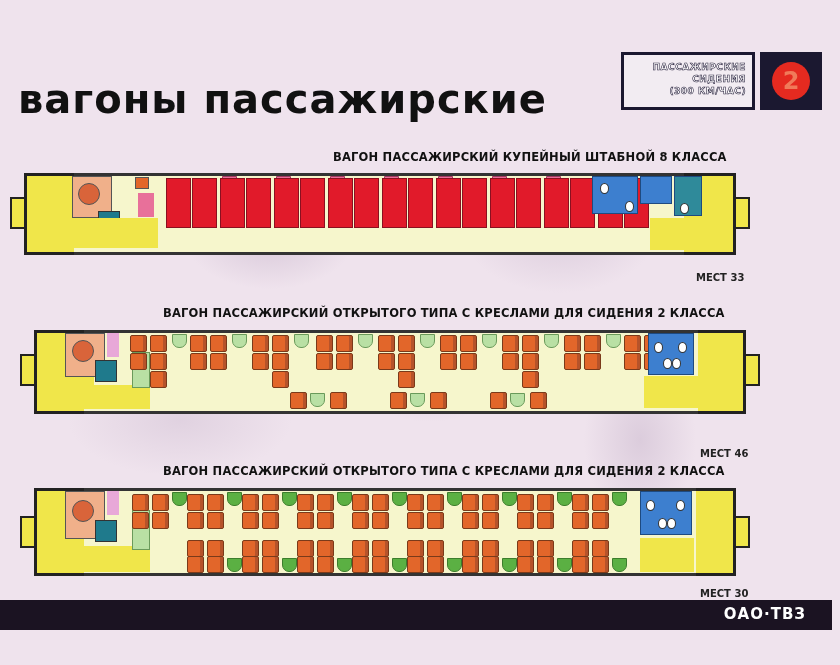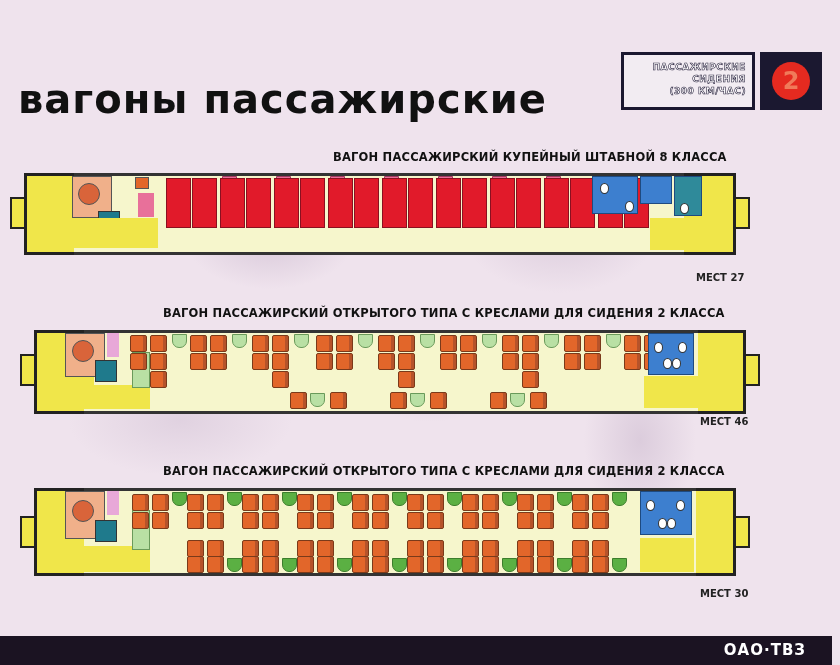--- a/index.html
+++ b/index.html
@@ -18,21 +18,21 @@
   .badge-box{position:absolute;left:621px;top:52px;width:134px;height:58px;
     border:3px solid #1b1830;background:#f2ecf2;box-sizing:border-box;
     text-align:right;padding:6px 6px 0 0;}
   .badge-box div{font-size:9px;font-weight:bold;color:#fff;line-height:12px;
     -webkit-text-stroke:0.6px #2b2540;letter-spacing:.5px;}
   .badge-num{position:absolute;left:760px;top:52px;width:62px;height:58px;background:#1b1830;}
   .badge-num .dot{position:absolute;left:12px;top:10px;width:38px;height:38px;border-radius:50%;
     background:#e52a20;color:#f07a5a;font-size:24px;font-weight:bold;text-align:center;line-height:38px;}
   .sec-title{position:absolute;font-size:11.5px;font-weight:bold;color:#111;white-space:nowrap;letter-spacing:.2px;}
   .seats{position:absolute;font-size:10px;font-weight:bold;color:#222;}
-  .footer{position:absolute;left:0;top:636px;width:832px;height:30px;background:#1b1322;}
+  .footer{position:absolute;left:0;top:600px;width:832px;height:30px;background:#1b1322;}
   .footer span{position:absolute;right:26px;top:5px;color:#fff;font-weight:bold;font-size:15px;letter-spacing:1px;}
 
   
   .car{position:absolute;height:80px;}
   .car .body{position:absolute;left:14px;right:14px;top:0;bottom:0;background:#f6f6cc;
     border-top:3px solid #333;border-bottom:3px solid #333;box-sizing:border-box;}
   .car .endL,.car .endR{position:absolute;top:0;bottom:0;width:50px;background:#f0e64a;
     border:3px solid #222;box-sizing:border-box;}
   .car .endL{left:14px;border-right:none;}
   .car .endR{right:14px;border-left:none;}
@@ -111,21 +111,21 @@
       <div class="berth" style="left: 614px; top: 5px;"></div>
     </div>
   <div class="wc" style="left:582px;top:3px;width:46px;height:38px"></div>
   <div class="wc" style="left:630px;top:3px;width:32px;height:28px"></div>
   <div class="wc" style="left:664px;top:3px;width:28px;height:40px;background:#2f8a9a"></div>
   <div class="toilet" style="left:590px;top:10px"></div>
   <div class="toilet" style="left:615px;top:28px"></div>
   <div class="toilet" style="left:670px;top:30px"></div>
   <div class="abs" style="left:640px;top:45px;width:54px;height:32px;background:#f0e64a"></div>
 </div>
-<div class="seats" style="left:696px;top:272px">МЕСТ  27</div>
+<div class="seats" style="left:696px;top:272px">МЕСТ  33</div>
 
 <div class="sec-title" style="left:163px;top:306px">ВАГОН  ПАССАЖИРСКИЙ  ОТКРЫТОГО ТИПА С КРЕСЛАМИ ДЛЯ СИДЕНИЯ 2 КЛАССА</div>
 <div class="car" id="car2" style="left:20px;top:330px;width:740px;height:84px">
   <div class="gangL"></div>
   <div class="gangR"></div>
   <div class="body"></div>
   <div class="endL" style="width:50px"></div>
   <div class="endR" style="width:48px"></div>
   <div class="abs" style="left:48px;top:3px;width:26px;height:58px;background:#f0e64a"></div>
   <div class="abs" style="left:45px;top:3px;width:40px;height:44px;background:#f0b08a;border:1px solid #555"></div>
@@ -193,21 +193,21 @@
       <div class="table-g" style="left: 390px; top: 63px;"></div>
       <div class="table-g" style="left: 490px; top: 63px;"></div>
     </div>
   <div class="wc" style="left:628px;top:3px;width:46px;height:42px"></div>
   <div class="toilet" style="left:634px;top:12px"></div>
   <div class="toilet" style="left:658px;top:12px"></div>
   <div class="toilet" style="left:643px;top:28px"></div>
   <div class="toilet" style="left:652px;top:28px"></div>
   <div class="abs" style="left:624px;top:46px;width:54px;height:32px;background:#f0e64a"></div>
 </div>
-<div class="seats" style="left:700px;top:416px">МЕСТ  46</div>
+<div class="seats" style="left:700px;top:448px">МЕСТ  46</div>
 
 <div class="sec-title" style="left:163px;top:464px">ВАГОН  ПАССАЖИРСКИЙ  ОТКРЫТОГО ТИПА С КРЕСЛАМИ ДЛЯ СИДЕНИЯ 2 КЛАССА</div>
 <div class="car" id="car3" style="left:20px;top:488px;width:730px;height:88px">
   <div class="gangL" style="top:28px"></div>
   <div class="gangR" style="top:28px"></div>
   <div class="body"></div>
   <div class="endL" style="width:50px"></div>
   <div class="endR" style="width:40px"></div>
   <div class="abs" style="left:45px;top:3px;width:40px;height:48px;background:#f0b08a;border:1px solid #555"></div>
   <div class="abs" style="left:52px;top:12px;width:22px;height:22px;border-radius:50%;background:#d9643a;border:1px solid #555"></div>

